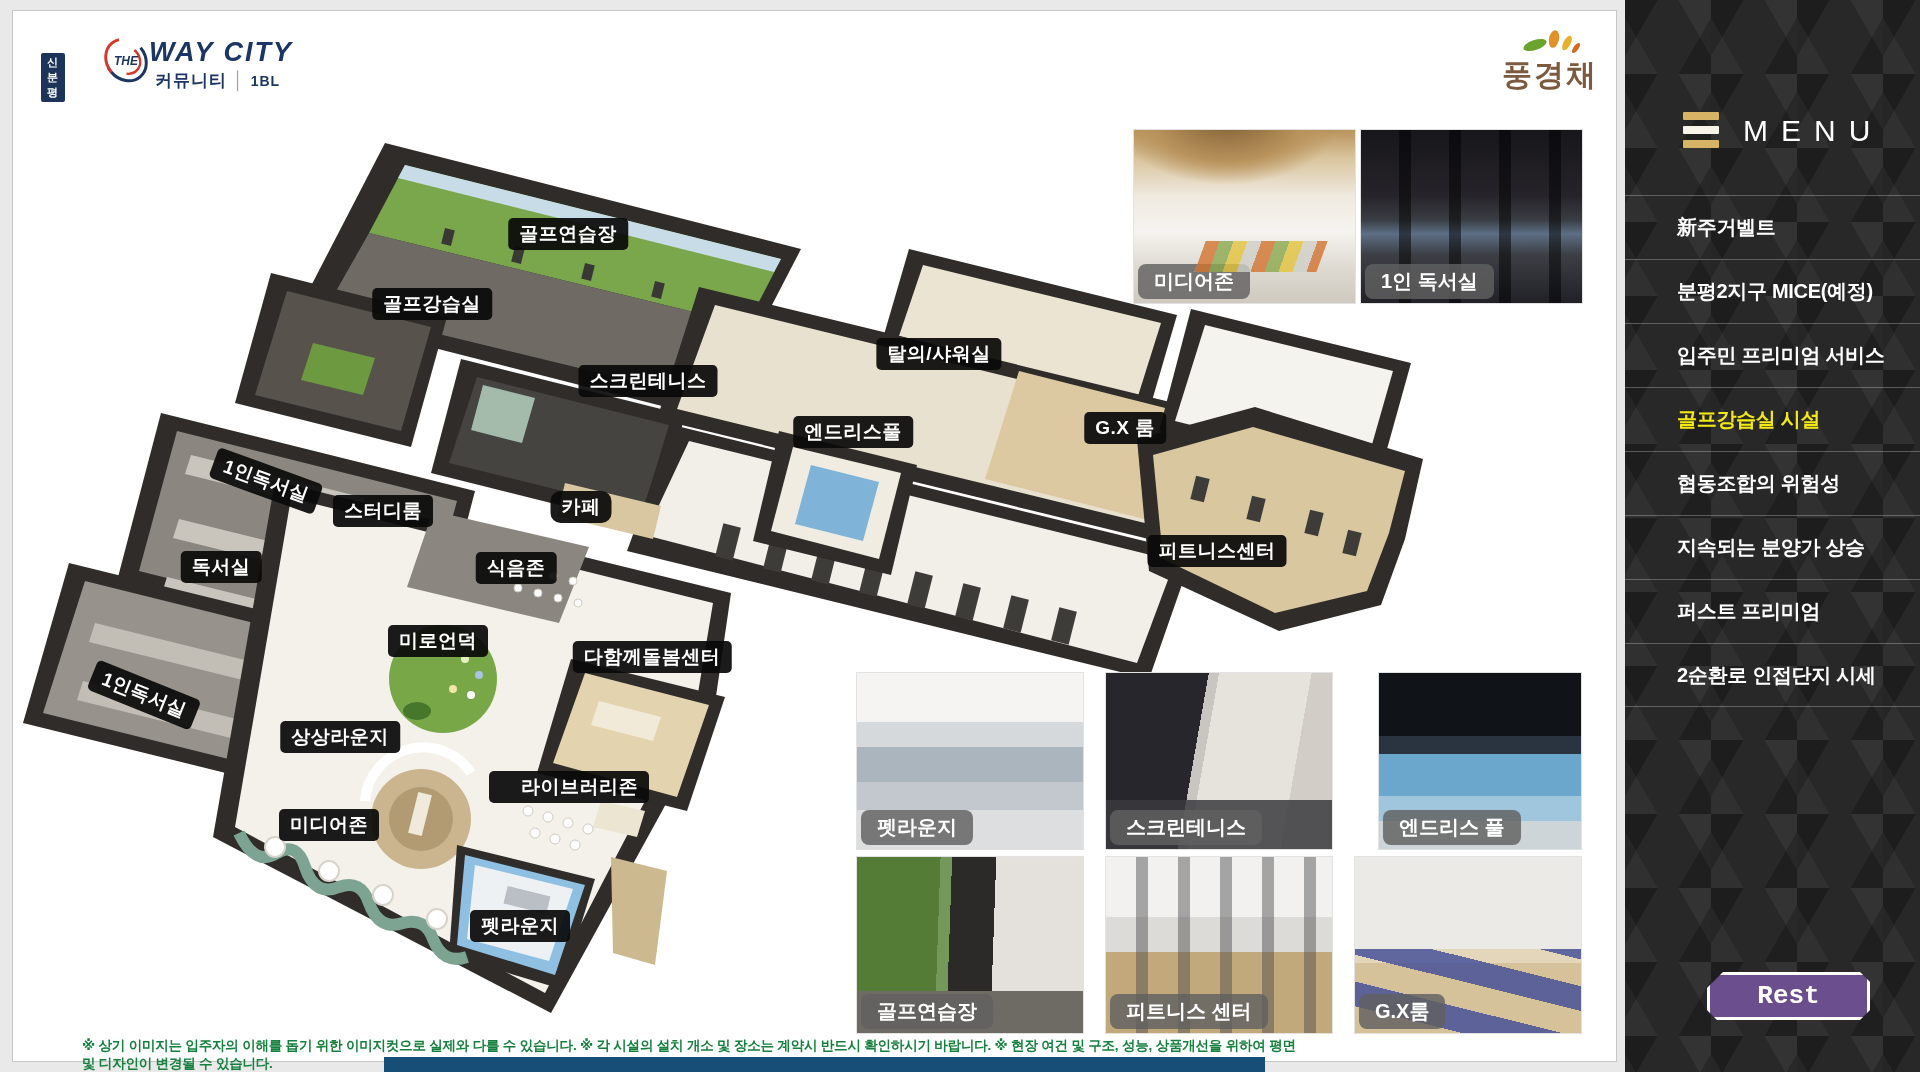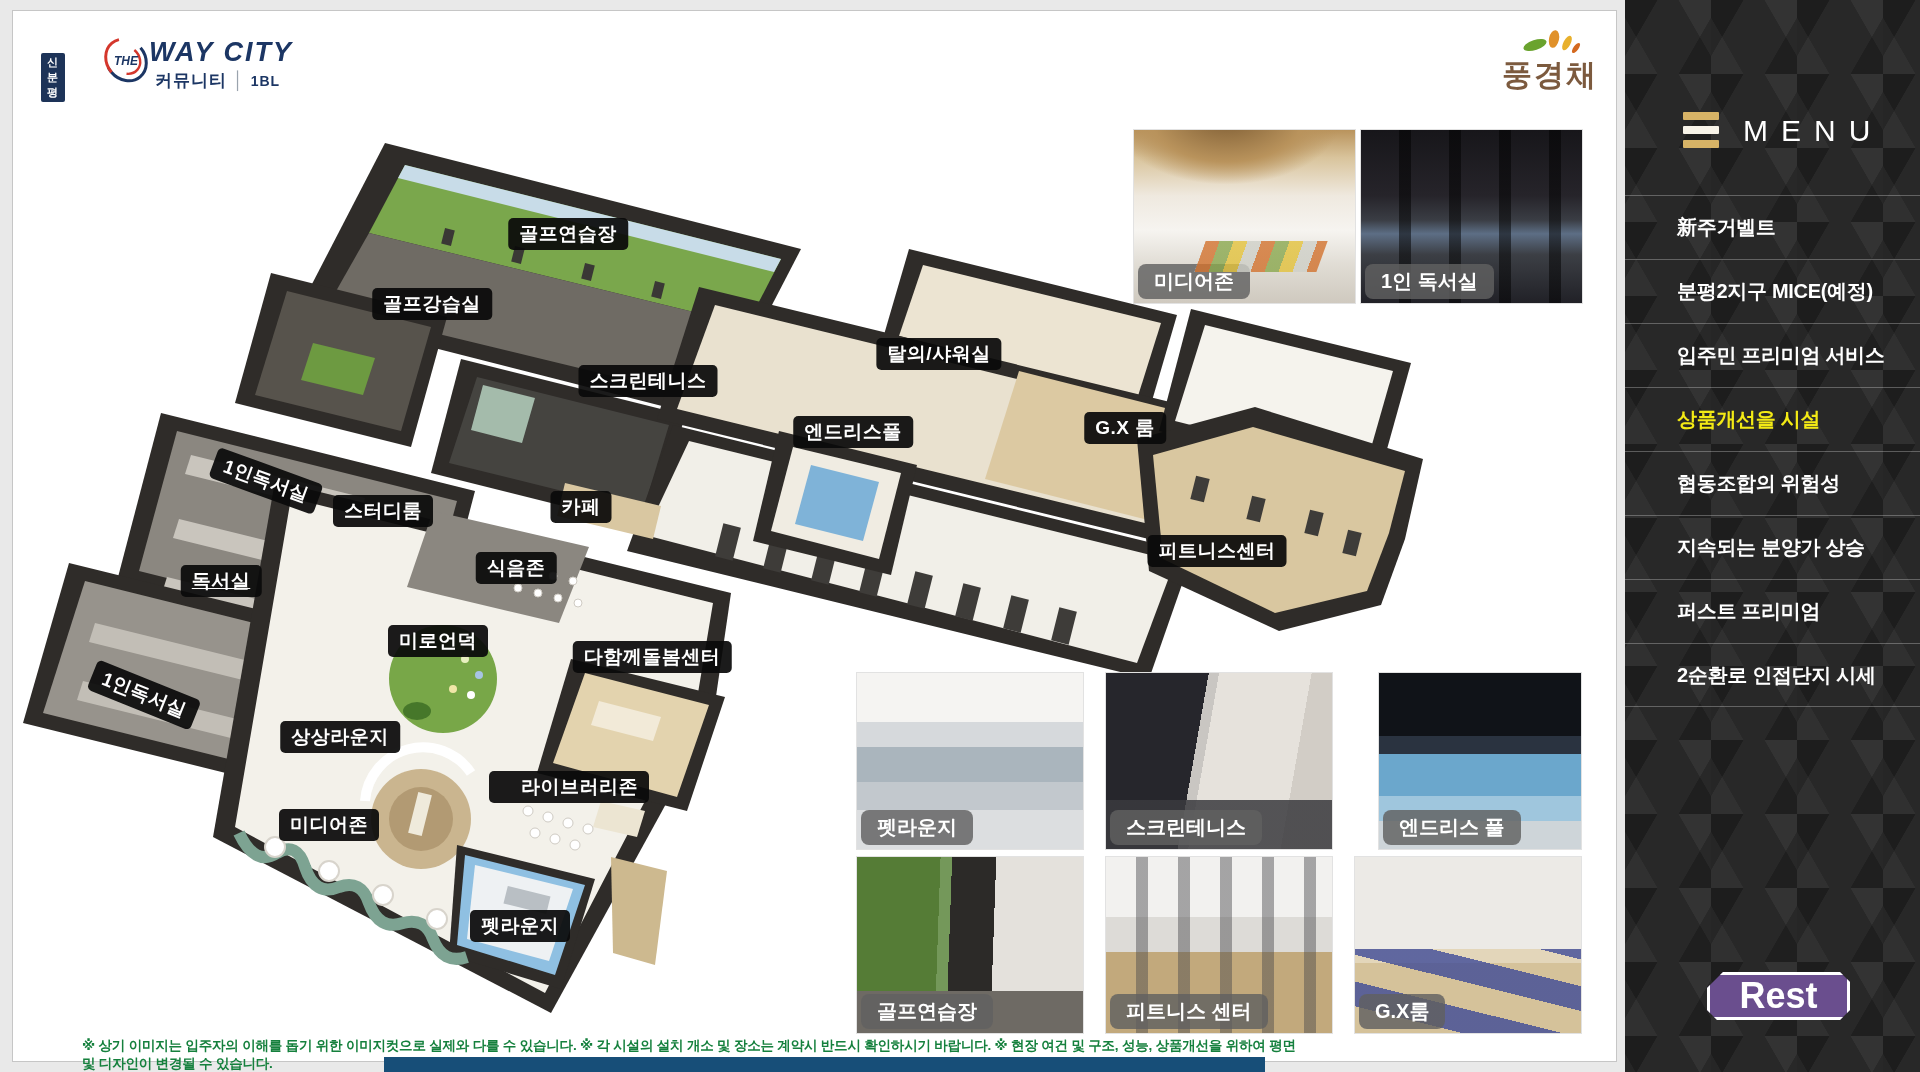--- a/index.html
+++ b/index.html
@@ -91,24 +91,24 @@
   .hamburger span:nth-child(2){background:#f7f3e8;}
   .hamburger span:nth-child(3){background:var(--hamburger-gold);}
   .menu-title{position:absolute;left:118px;top:18px;font-size:30px;font-weight:400;
         letter-spacing:13px;color:#fff;}
   .menu{position:absolute;left:0;top:195px;width:100%;}
   .menu-item{height:64px;border-top:1px solid rgba(255,255,255,.28);display:flex;
         align-items:center;padding-left:52px;cursor:pointer;}
   .menu-item:last-child{border-bottom:1px solid rgba(255,255,255,.28);}
   .menu-item-label{font-size:20px;font-weight:700;letter-spacing:-.3px;color:#fff;}
   .menu-item.active .menu-item-label{color:var(--menu-active);}
-  .rest-btn{position:absolute;left:82px;top:972px;width:143px;height:48px;
-        background:var(--rest-button);border:3px solid #fff;color:#fff;font-size:36px;
+  .rest-btn{position:absolute;left:82px;top:972px;width:163px;height:48px;
+        background:var(--rest-button);border:3px solid #fff;color:#fff;font-size:26px;
         font-weight:600;display:flex;align-items:center;justify-content:center;cursor:pointer;
-        font-family:Liberation Sans, sans-serif;
+        font-family:Liberation Mono, monospace;
         clip-path:polygon(16px 0,calc(100% - 10px) 0,100% 10px,100% calc(100% - 10px),
           calc(100% - 10px) 100%,10px 100%,0 calc(100% - 10px),0 16px);}
 </style>
 </head>
 <body>
 
 <div class="stage">
 
   <div class="panel">
 
@@ -270,23 +270,23 @@
 
     <div class="plan-label" style="left: 555px; top: 223px; transform: translate(-50%, -50%) rotate(0deg);">골프연습장</div>
         <div class="plan-label" style="left: 419px; top: 293px; transform: translate(-50%, -50%) rotate(0deg);">골프강습실</div>
         <div class="plan-label" style="left: 635px; top: 370px; transform: translate(-50%, -50%) rotate(0deg);">스크린테니스</div>
         <div class="plan-label" style="left: 926px; top: 343px; transform: translate(-50%, -50%) rotate(0deg);">탈의/샤워실</div>
         <div class="plan-label" style="left: 840px; top: 421px; transform: translate(-50%, -50%) rotate(0deg);">엔드리스풀</div>
         <div class="plan-label" style="left: 1112px; top: 417px; transform: translate(-50%, -50%) rotate(0deg);">G.X 룸</div>
         <div class="plan-label" style="left: 1204px; top: 540px; transform: translate(-50%, -50%) rotate(0deg);">피트니스센터</div>
         <div class="plan-label" style="left: 253px; top: 470px; transform: translate(-50%, -50%) rotate(20deg);">1인독서실</div>
         <div class="plan-label" style="left: 370px; top: 500px; transform: translate(-50%, -50%) rotate(0deg);">스터디룸</div>
-        <div class="plan-label" style="left: 568px; top: 496px; transform: translate(-50%, -50%) rotate(0deg);">카페</div>
+        <div class="plan-label" style="left: 568px; top: 496px; transform: translate(-50%, -50%) rotate(0deg); border-radius: 10px;">카페</div>
         <div class="plan-label" style="left: 503px; top: 557px; transform: translate(-50%, -50%) rotate(0deg);">식음존</div>
-        <div class="plan-label" style="left: 208px; top: 570px; transform: translate(-50%, -50%) rotate(0deg); text-decoration: underline;">독서실</div>
+        <div class="plan-label" style="left: 208px; top: 556px; transform: translate(-50%, -50%) rotate(0deg);">독서실</div>
         <div class="plan-label" style="left: 425px; top: 630px; transform: translate(-50%, -50%) rotate(0deg);">미로언덕</div>
         <div class="plan-label" style="left: 639px; top: 646px; transform: translate(-50%, -50%) rotate(0deg);">다함께돌봄센터</div>
         <div class="plan-label" style="left: 131px; top: 684px; transform: translate(-50%, -50%) rotate(22deg);">1인독서실</div>
         <div class="plan-label" style="left: 327px; top: 726px; transform: translate(-50%, -50%) rotate(0deg);">상상라운지</div>
         <div class="plan-label" style="left: 556px; top: 776px; transform: translate(-50%, -50%) rotate(0deg); padding-left: 32px;">라이브러리존</div>
         <div class="plan-label" style="left: 316px; top: 814px; transform: translate(-50%, -50%) rotate(0deg);">미디어존</div>
         <div class="plan-label" style="left: 507px; top: 915px; transform: translate(-50%, -50%) rotate(0deg);">펫라운지</div>
       </div>
 
     <div class="gallery-top">
@@ -339,21 +339,21 @@
     <div class="menu-item">
           <span class="menu-item-label">新주거벨트</span>
         </div>
         <div class="menu-item">
           <span class="menu-item-label">분평2지구 MICE(예정)</span>
         </div>
         <div class="menu-item">
           <span class="menu-item-label">입주민 프리미엄 서비스</span>
         </div>
         <div class="menu-item active">
-          <span class="menu-item-label">상품개선을 시설</span>
+          <span class="menu-item-label">골프강습실 시설</span>
         </div>
         <div class="menu-item">
           <span class="menu-item-label">협동조합의 위험성</span>
         </div>
         <div class="menu-item">
           <span class="menu-item-label">지속되는 분양가 상승</span>
         </div>
         <div class="menu-item">
           <span class="menu-item-label">퍼스트 프리미엄</span>
         </div>

